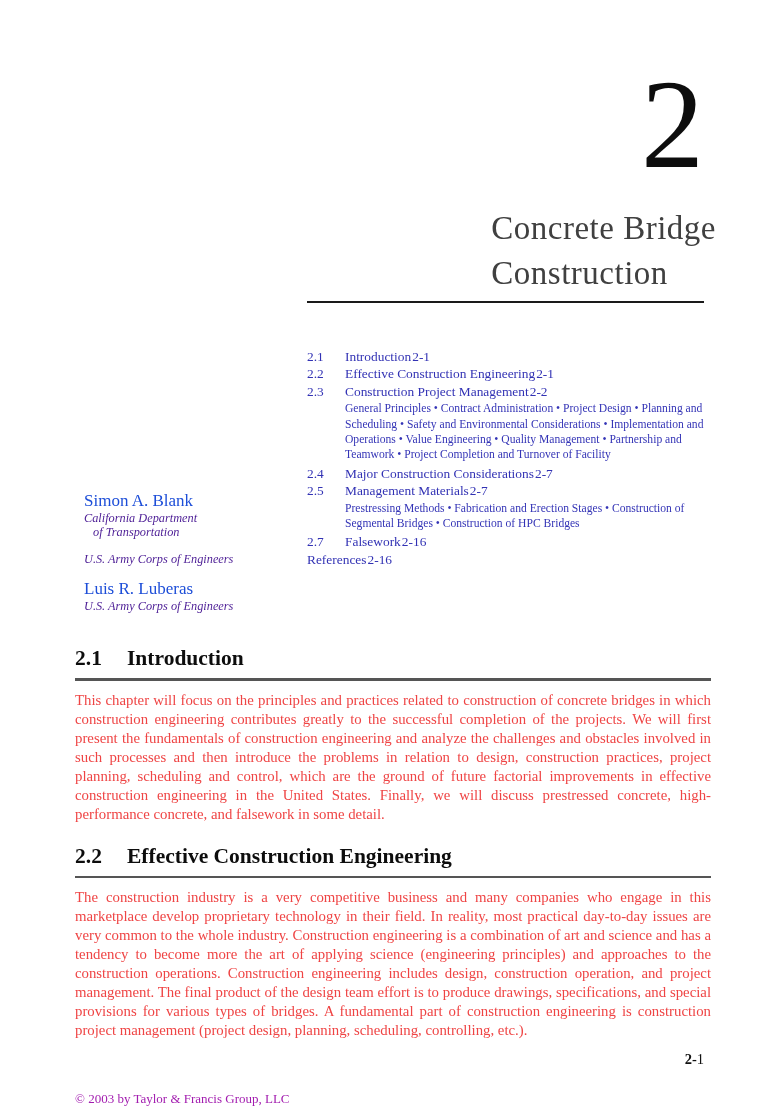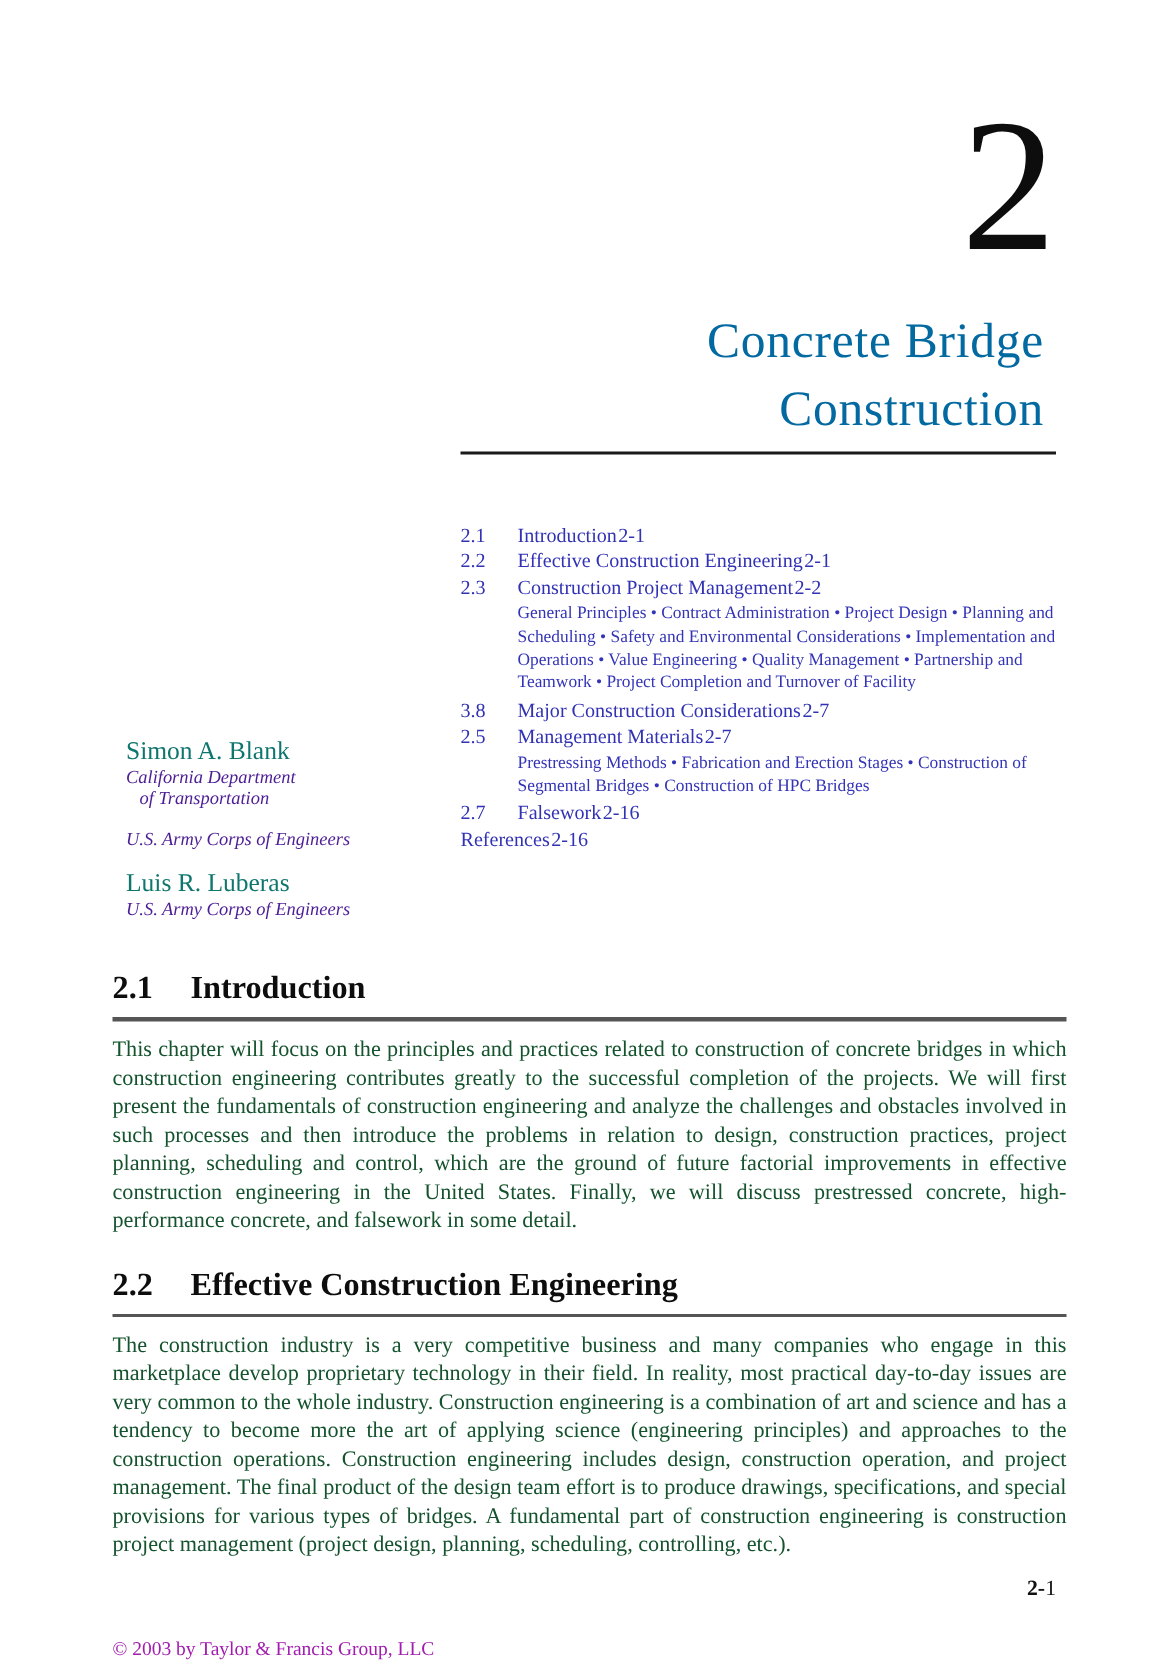--- a/index.html
+++ b/index.html
@@ -9,22 +9,22 @@
     overflow:hidden;
   }
   span:empty, div.maybe:empty { display:none; }
 
   
   .chapter-num {
     position:absolute; top:62px; right:80px;
     font-size:126px; line-height:1.0; color:#0d0d0d;
   }
   .chapter-title {
-    position:absolute; top:206px; right:88px;
-    text-align:right; font-size:33px; line-height:45px; color:#0369a1;
+    position:absolute; top:206px; right:68px;
+    font-size:33px; line-height:45px; color:#404040;
     letter-spacing:0.5px;
   }
   .title-rule {
     position:absolute; top:301px; left:307px; right:80px;
     height:2px; background:#1a1a1a;
   }
 
   
   .toc {
     position:absolute; top:348px; left:307px; width:397px;
@@ -35,34 +35,34 @@
   .toc-title { flex:none; padding-right:1px; white-space:nowrap; }
   .toc-page { flex:none; }
   .toc-sub {
     margin-left:38px; font-size:11.6px; line-height:15.4px;
     margin-top:1px; margin-bottom:2px; color:#3434b6;
   }
 
   
   .authors { position:absolute; top:491px; left:84px; width:200px; }
   .author { margin-bottom:13px; }
-  .author-name { font-size:17px; line-height:20px; color:#0f766e; }
+  .author-name { font-size:17px; line-height:20px; color:#1d4ed8; }
   .author-aff { font-style:italic; font-size:12.3px; line-height:14px; color:#4c1d95; }
   .author-aff .aff2 { display:block; padding-left:9px; }
 
   
   .main { position:absolute; top:645px; left:75px; width:636px; }
   .section-heading {
     display:flex; font-weight:bold; font-size:21.5px; line-height:26px; color:#0d0d0d;
   }
   .section-heading .sec-num { flex:none; width:52px; }
   .heading-rule { height:2.5px; background:#555; margin-top:7px; }
   .body-para {
     margin:10px 0 0 0; font-size:14.8px; line-height:19px;
-    text-align:justify; color:#14532d;
+    text-align:justify; color:#ef4444;
   }
   .section + .section { margin-top:19px; }
 
   
   .page-num {
     position:absolute; top:1051px; right:80px; font-size:14.5px; color:#111;
   }
   .page-num .pn-bold { font-weight:bold; }
   .copyright {
     position:absolute; top:1091px; left:75px; font-size:13px; color:#a21caf;
@@ -100,21 +100,21 @@
 
     <div class="toc-row">
       <span class="toc-num">2.3</span>
       <span class="toc-title">Construction Project Management</span>
 
       <span class="toc-page">2-2</span>
     </div>
     <div class="toc-sub">General Principles • Contract Administration • Project Design • Planning and Scheduling • Safety and Environmental Considerations • Implementation and Operations • Value Engineering • Quality Management • Partnership and Teamwork • Project Completion and Turnover of Facility</div>
 
     <div class="toc-row">
-      <span class="toc-num">3.8</span>
+      <span class="toc-num">2.4</span>
       <span class="toc-title">Major Construction Considerations</span>
 
       <span class="toc-page">2-7</span>
     </div>
 
     <div class="toc-row">
       <span class="toc-num">2.5</span>
       <span class="toc-title">Management Materials</span>
 
       <span class="toc-page">2-7</span>

